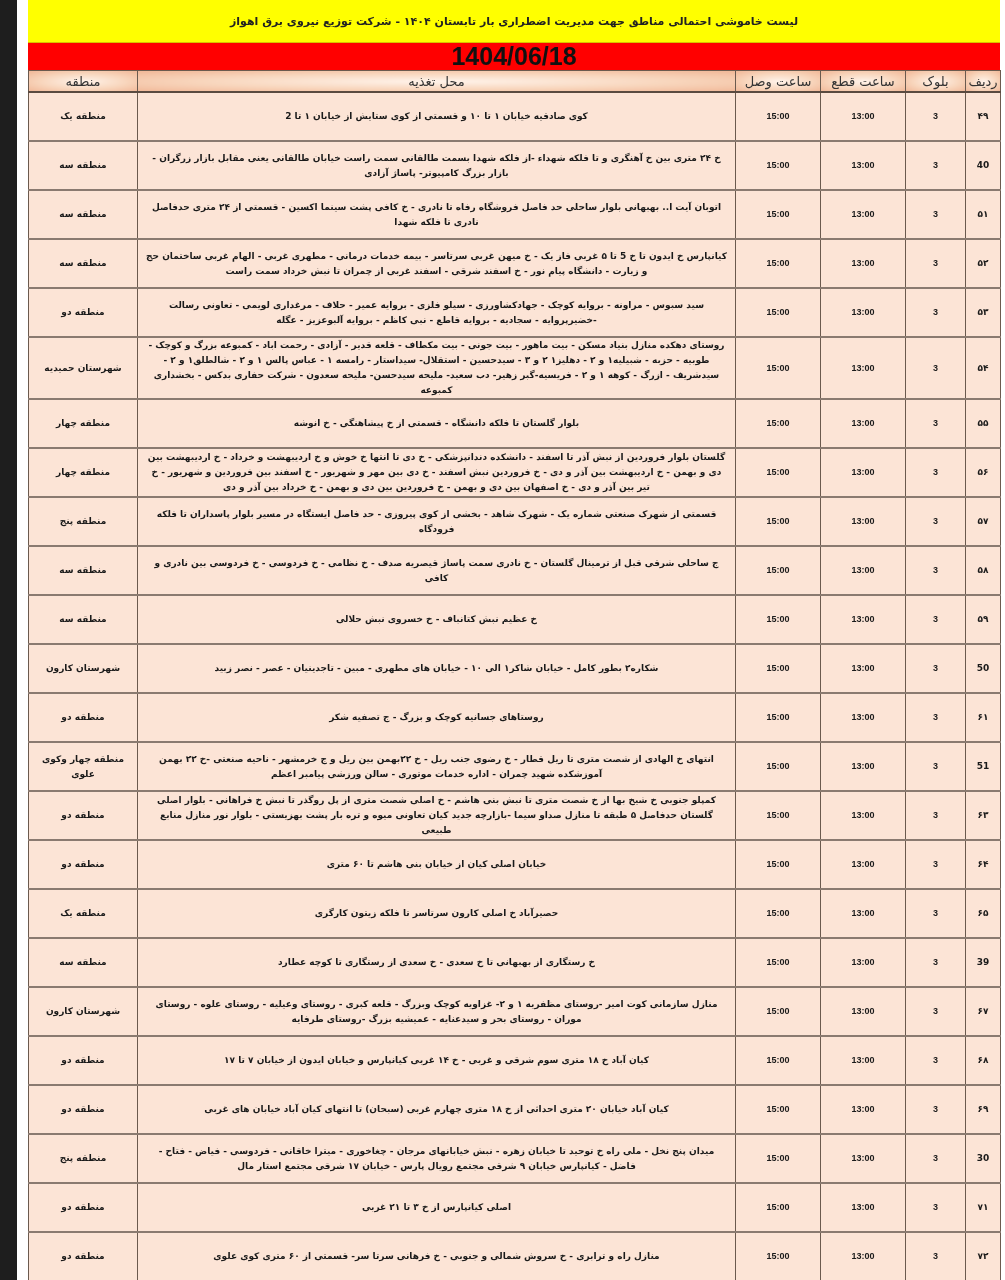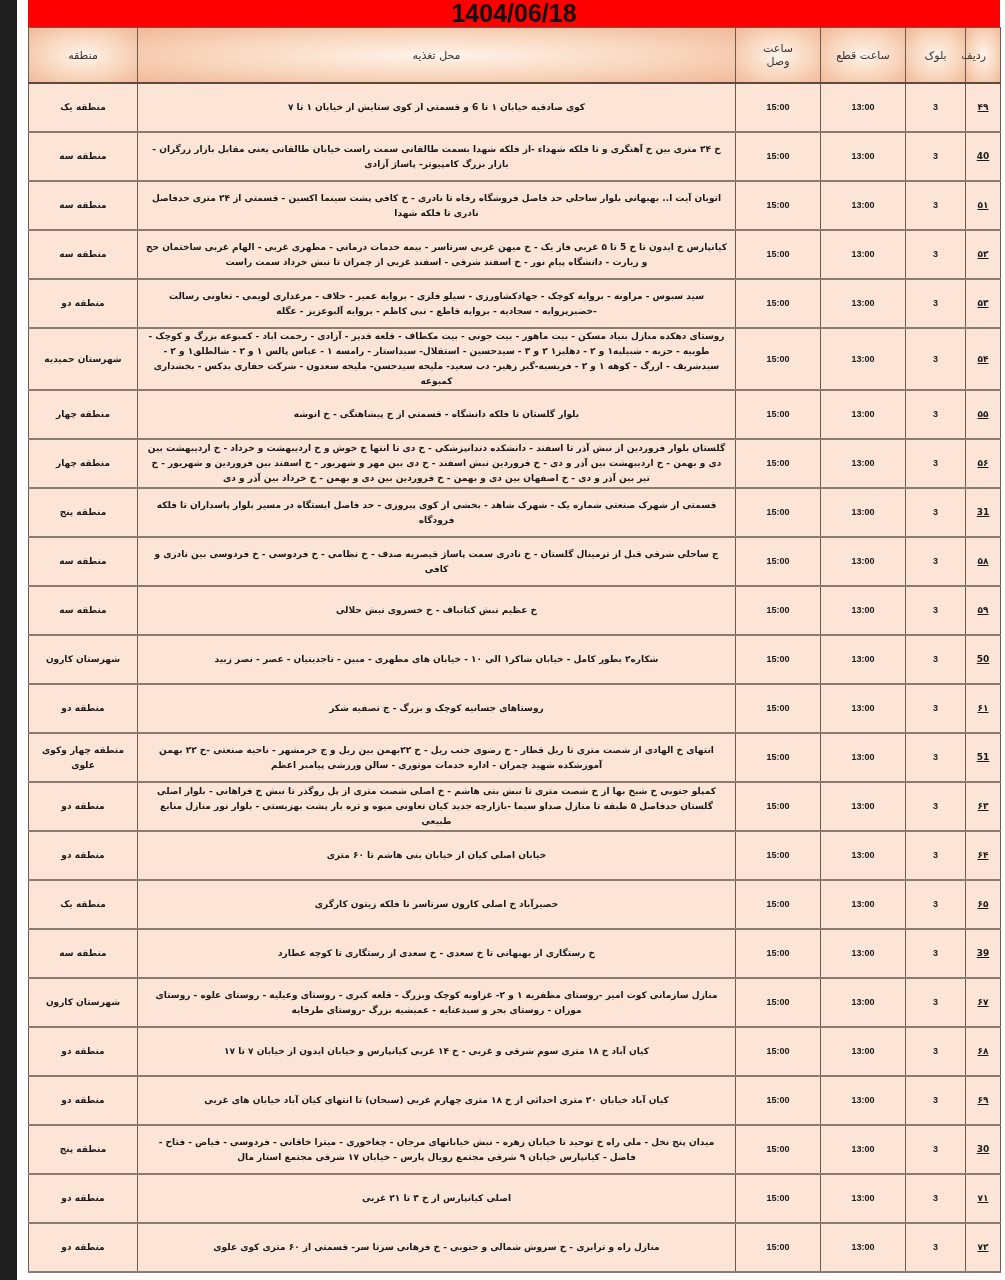--- a/index.html
+++ b/index.html
@@ -27,50 +27,51 @@
     height: 27px; background: #ff0000;
     display: flex; align-items: center; justify-content: center;
     font-family: "Liberation Sans", sans-serif;
     font-size: 25px; font-weight: bold; color: #111;
   }
   table.grid {
     width: 972px; border-collapse: collapse; table-layout: fixed;
     direction: rtl;
   }
   table.grid th {
-    height: 20px; font-size: 11px; font-weight: normal; color: #333;
+    height: 20px; font-size: 13px; font-weight: normal; color: #333;
     background: radial-gradient(ellipse at center, #fff3ea 0%, #f8d6bd 55%, #f1b898 100%);
     border: 1px solid #6b5a4e;
     border-bottom: 2px solid #5a4a40;
-    padding: 14px;
+    padding: 0;
   }
   table.grid td {
     background: #fce4d6;
     border: 1px solid #6b5a4e;
     border-bottom: 2px solid #8a7a70;
     text-align: center; vertical-align: middle;
     padding: 0 8px;
     font-size: 9px; font-weight: bold; color: #1a1a1a;
     line-height: 15px;
   }
   table.grid tr.row { height: 49px; }
-  td.c-rownum { font-size: 10px; padding: 0; text-decoration: underline; }
+  td.c-rownum { font-size: 10px; padding: 0; }
   td.c-block, td.c-off, td.c-on {
     font-family: "Liberation Sans", sans-serif;
     font-size: 14px; padding: 0;
   }
   td.c-region { font-size: 9px; font-weight: bold; }
   td.c-location { font-size: 9px; }
 </style>
 </head>
 <body>
 
 <div class="left-strip"></div>
 
 <div class="sheet">
+  <div class="title-band">لیست خاموشی احتمالی مناطق جهت مدیریت اضطراری بار تابستان ۱۴۰۴ - شرکت توزیع نیروی برق اهواز</div>
   <div class="date-band">1404/06/18</div>
 
   <table class="grid">
     <colgroup>
       <col style="width:35px">
       <col style="width:60px">
       <col style="width:85px">
       <col style="width:85px">
       <col style="width:598px">
       <col style="width:109px">
@@ -84,21 +85,21 @@
         <th>محل تغذیه</th>
         <th>منطقه</th>
       </tr>
     </thead>
     <tbody id="rows">
         <tr class="row">
           <td class="c-rownum">۴۹</td>
           <td class="c-block">3</td>
           <td class="c-off">13:00</td>
           <td class="c-on">15:00</td>
-          <td class="c-location">کوی صادقیه خیابان ۱ تا 6 و قسمتی از کوی ستایش از خیابان ۱ تا ۷</td>
+          <td class="c-location">کوی صادقیه خیابان ۱ تا ۱۰ و قسمتی از کوی ستایش از خیابان ۱ تا 2</td>
           <td class="c-region">منطقه یک</td>
         </tr>
         <tr class="row">
           <td class="c-rownum">40</td>
           <td class="c-block">3</td>
           <td class="c-off">13:00</td>
           <td class="c-on">15:00</td>
           <td class="c-location">خ ۲۴ متری بین خ آهنگری و تا فلکه شهداء -از فلکه شهدا بسمت طالقانی سمت راست خیابان طالقانی یعنی مقابل بازار زرگران - بازار بزرگ کامپیوتر- پاساژ آزادی</td>
           <td class="c-region">منطقه سه</td>
         </tr>
@@ -144,21 +145,21 @@
         </tr>
         <tr class="row">
           <td class="c-rownum">۵۶</td>
           <td class="c-block">3</td>
           <td class="c-off">13:00</td>
           <td class="c-on">15:00</td>
           <td class="c-location">گلستان بلوار فروردین از نبش آذر تا اسفند - دانشکده دندانپزشکی - خ دی تا انتها خ خوش و خ اردیبهشت و خرداد - خ اردیبهشت بین دی و بهمن - خ اردیبهشت بین آذر و دی - خ فروردین نبش اسفند - خ دی بین مهر و شهریور - خ اسفند بین فروردین و شهریور - خ تیر بین آذر و دی - خ اصفهان بین دی و بهمن - خ فروردین بین دی و بهمن - خ خرداد بین آذر و دی</td>
           <td class="c-region">منطقه چهار</td>
         </tr>
         <tr class="row">
-          <td class="c-rownum">31</td>
+          <td class="c-rownum">۵۷</td>
           <td class="c-block">3</td>
           <td class="c-off">13:00</td>
           <td class="c-on">15:00</td>
           <td class="c-location">قسمتی از شهرک صنعتی شماره یک - شهرک شاهد - بخشی از کوی پیروزی - حد فاصل ایستگاه در مسیر بلوار پاسداران تا فلکه فرودگاه</td>
           <td class="c-region">منطقه پنج</td>
         </tr>
         <tr class="row">
           <td class="c-rownum">۵۸</td>
           <td class="c-block">3</td>
           <td class="c-off">13:00</td>

